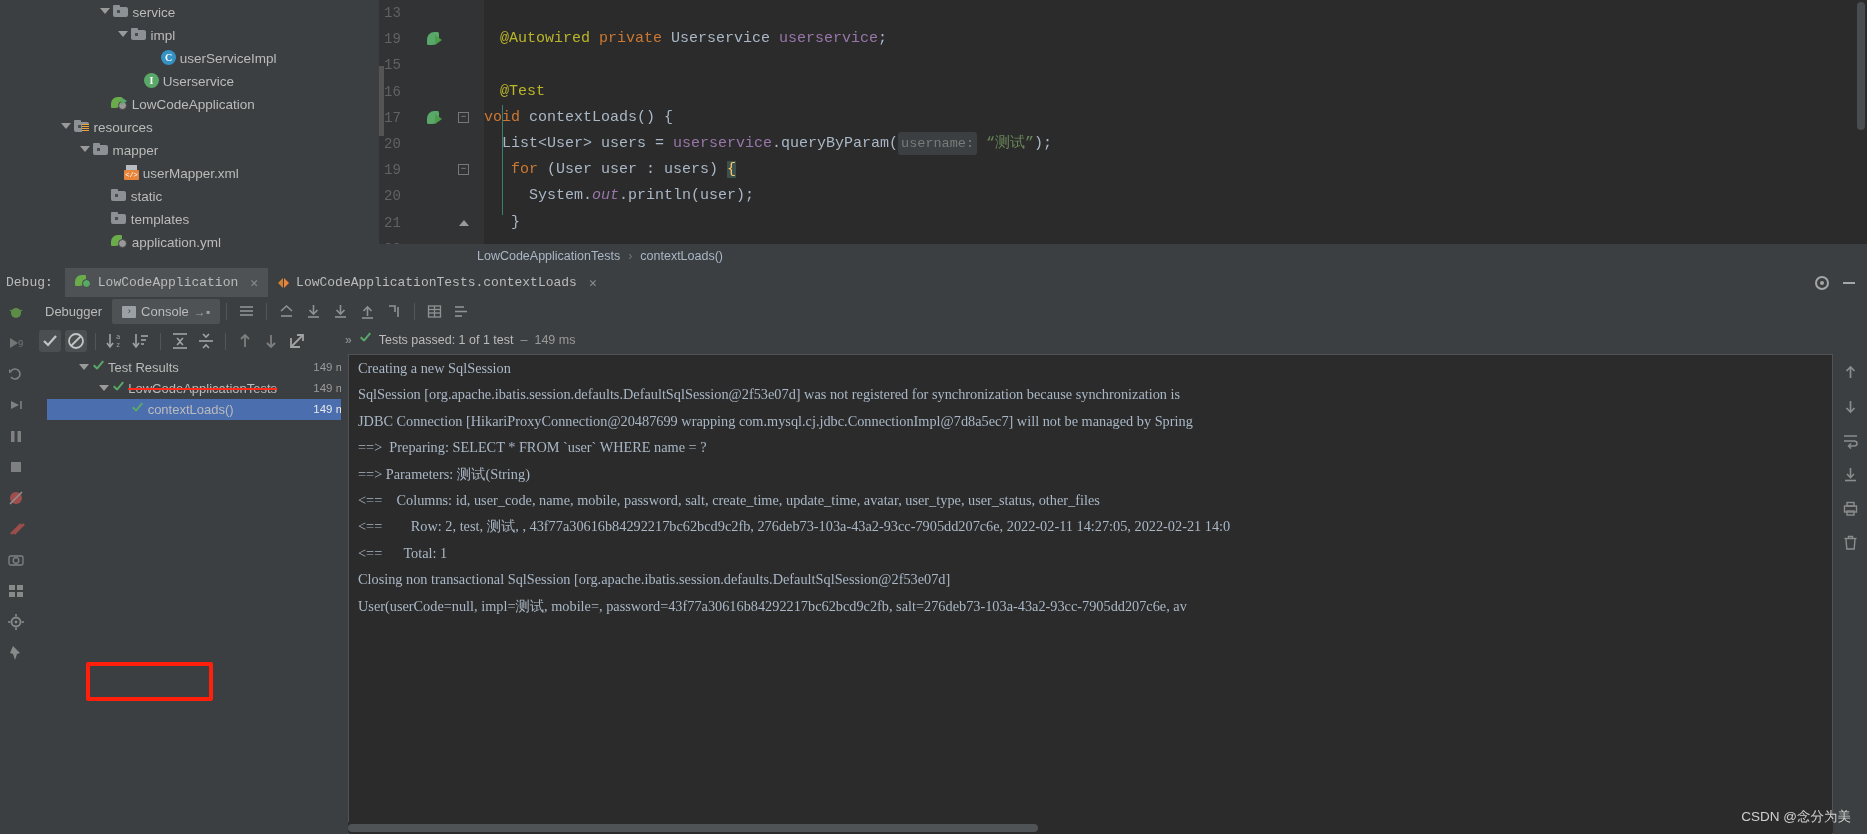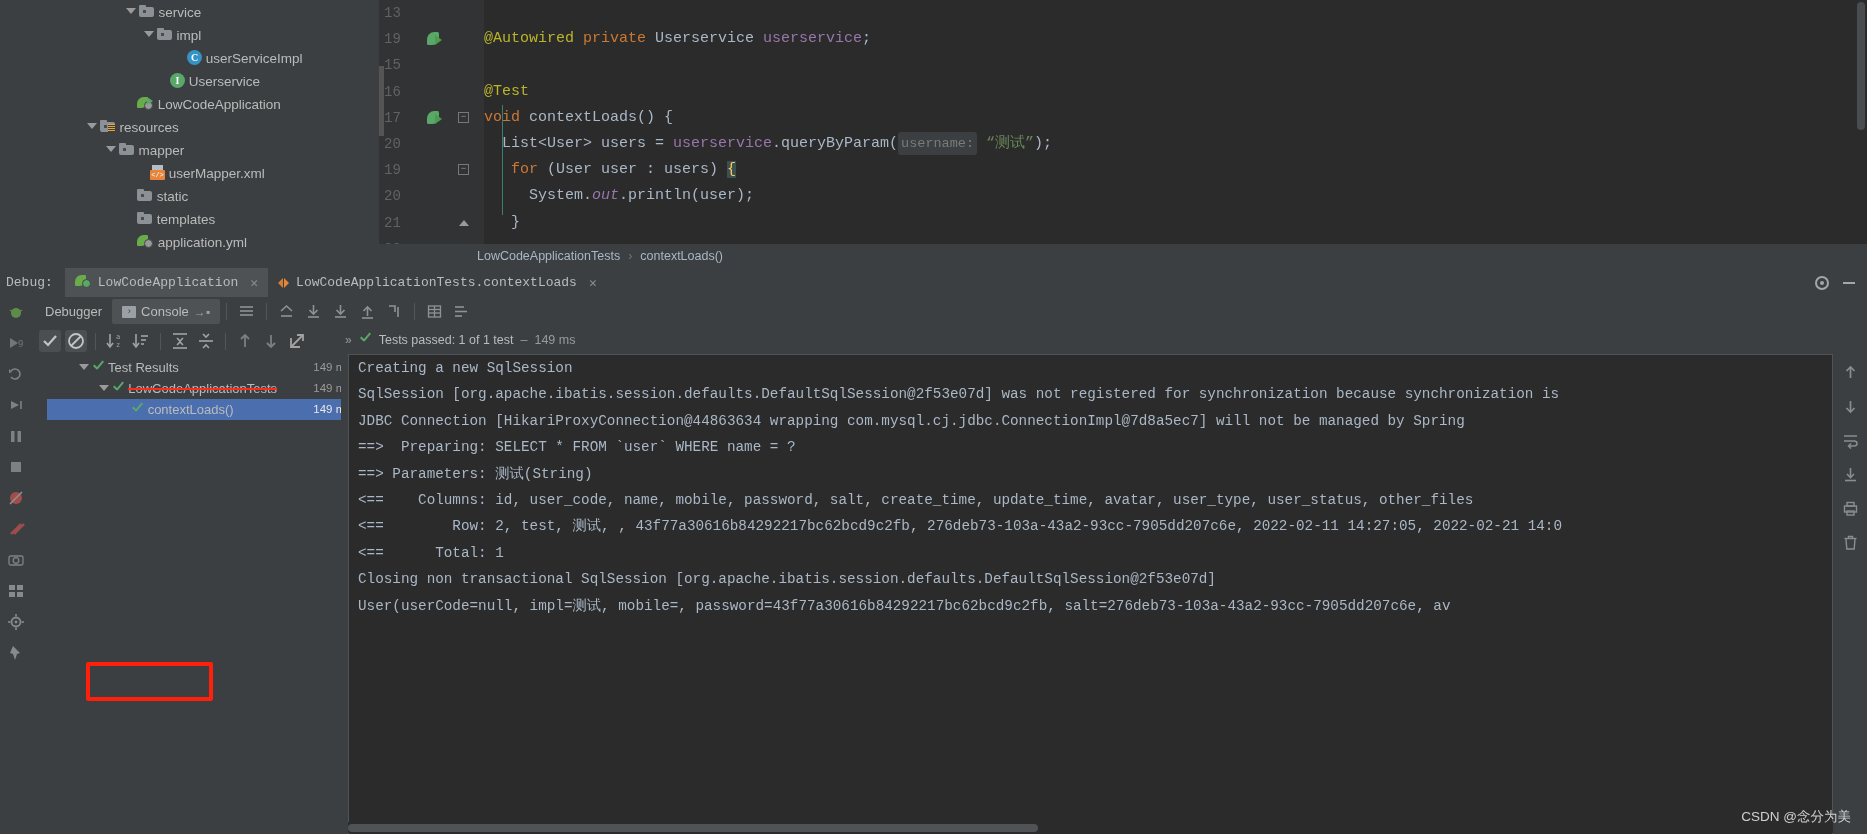--- a/index.html
+++ b/index.html
@@ -14,21 +14,21 @@
   
   .top-region { position: absolute; left: 0; top: 0; width: 1867px; height: 268px; }
 
   
   .project-tree {
     position: absolute; left: 0; top: 0; width: 379px; height: 268px;
     background: #3c3f41; overflow: hidden;
   }
   .tree-row {
     position: relative; height: 23px; line-height: 23px;
-    color: #a9b7c6; font-size: 13.5px; white-space: nowrap; padding-left: 26px;
+    color: #a9b7c6; font-size: 13.5px; white-space: nowrap;
   }
   .tree-row .lbl { color: #bbbbbb; font-size: 13.5px; vertical-align: middle; }
   .arrow {
     display: inline-block; width: 9px; height: 9px; vertical-align: middle;
     position: relative; top: -1px;
   }
   .arrow::before {
     content: ""; position: absolute; left: 0; top: 1px;
     border-left: 5px solid transparent; border-right: 5px solid transparent;
     border-top: 6px solid #9a9a9a;
@@ -88,21 +88,21 @@
   .code-area { position: absolute; left: 105px; top: 0; width: 1383px; height: 244px; }
   .code-line {
     position: relative; height: 26.2px; line-height: 26.2px;
     font-family: "Liberation Mono", monospace; font-size: 15px; white-space: pre;
   }
   .ln {
     position: absolute; width: 40px; text-align: left;
     color: #606366; font-family: "Liberation Mono", monospace; font-size: 14px;
   }
   .kw { color: #cc7832; }
-  .ann { color: #bbb529; }
+  .ann { color: #bbb529; margin-left: 16px; }
   .typ { color: #a9b7c6; }
   .fld { color: #9876aa; }
   .mtd { color: #a9b7c6; }
   .str { color: #6a8759; }
   .pln { color: #a9b7c6; }
   .punc { color: #a9b7c6; }
   .hint {
     background: #3b3f41; color: #7a7a7a; border-radius: 3px;
     padding: 4px 3px; font-size: 13.5px;
   }
@@ -235,21 +235,21 @@
   }
   .chevrons { color: #9a9a9a; font-size: 12px; }
 
   
   .console {
     position: absolute; left: 348px; top: 86px; width: 1485px; height: 600px;
     background: #2b2b2b; border: 1px solid #4f5355; overflow: hidden;
   }
   .cline {
     height: 26.4px; line-height: 26.4px; color: #a9b7c6;
-    font-family: Liberation Mono, monospace; font-size: 14.3px;
+    font-family: Liberation Serif, serif; font-size: 14.3px;
     white-space: pre; padding-left: 9px;
   }
   .console-gutter-col {
     position: absolute; left: 341px; top: 86px; width: 7px; height: 600px; background: #3c3f41;
   }
 
   
   .console-rail {
     position: absolute; right: 0; top: 86px; width: 34px; height: 560px;
     background: #3c3f41; display: flex; flex-direction: column; align-items: center; gap: 17px; padding-top: 10px;
@@ -578,21 +578,21 @@
       <span>Tests passed: 1 of 1 test</span>
       <span style="color:#9a9a9a">–</span>
       <span style="color:#9a9a9a">149 ms</span>
     </div>
 
     <div class="console-gutter-col"></div>
 
     <div class="console" id="console-host">
         <div class="cline">Creating a new SqlSession</div>
         <div class="cline">SqlSession [org.apache.ibatis.session.defaults.DefaultSqlSession@2f53e07d] was not registered for synchronization because synchronization is</div>
-        <div class="cline">JDBC Connection [HikariProxyConnection@44863634 wrapping com.mysql.cj.jdbc.ConnectionImpl@7d8a5ec7] will not be managed by Spring</div>
+        <div class="cline">JDBC Connection [HikariProxyConnection@20487699 wrapping com.mysql.cj.jdbc.ConnectionImpl@7d8a5ec7] will not be managed by Spring</div>
         <div class="cline">==&gt;  Preparing: SELECT * FROM `user` WHERE name = ?</div>
         <div class="cline">==&gt; Parameters: 测试(String)</div>
         <div class="cline">&lt;==    Columns: id, user_code, name, mobile, password, salt, create_time, update_time, avatar, user_type, user_status, other_files</div>
         <div class="cline">&lt;==        Row: 2, test, 测试, , 43f77a30616b84292217bc62bcd9c2fb, 276deb73-103a-43a2-93cc-7905dd207c6e, 2022-02-11 14:27:05, 2022-02-21 14:0</div>
         <div class="cline">&lt;==      Total: 1</div>
         <div class="cline">Closing non transactional SqlSession [org.apache.ibatis.session.defaults.DefaultSqlSession@2f53e07d]</div>
         <div class="cline">User(userCode=null, impl=测试, mobile=, password=43f77a30616b84292217bc62bcd9c2fb, salt=276deb73-103a-43a2-93cc-7905dd207c6e, av</div>
       </div>
 
     <div class="hscroll">

